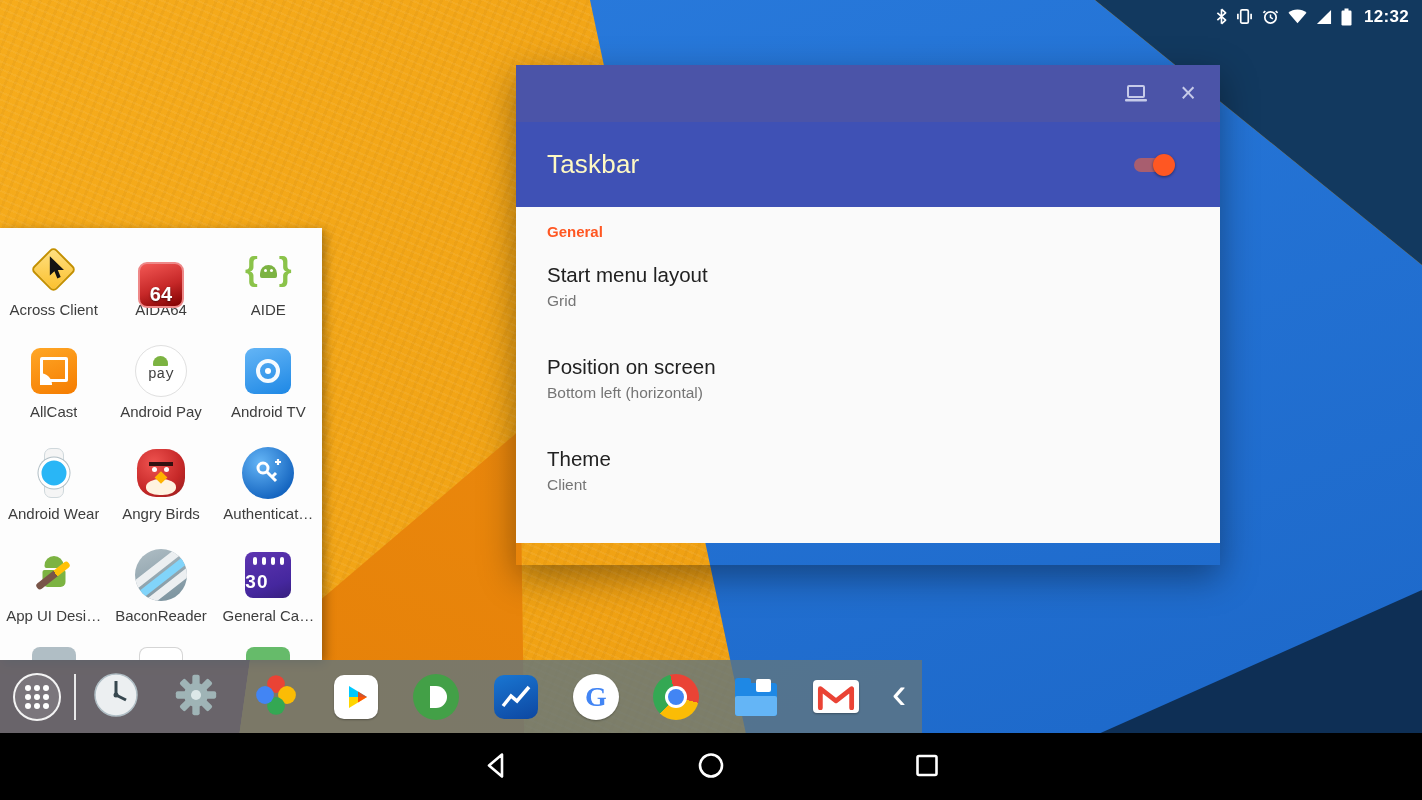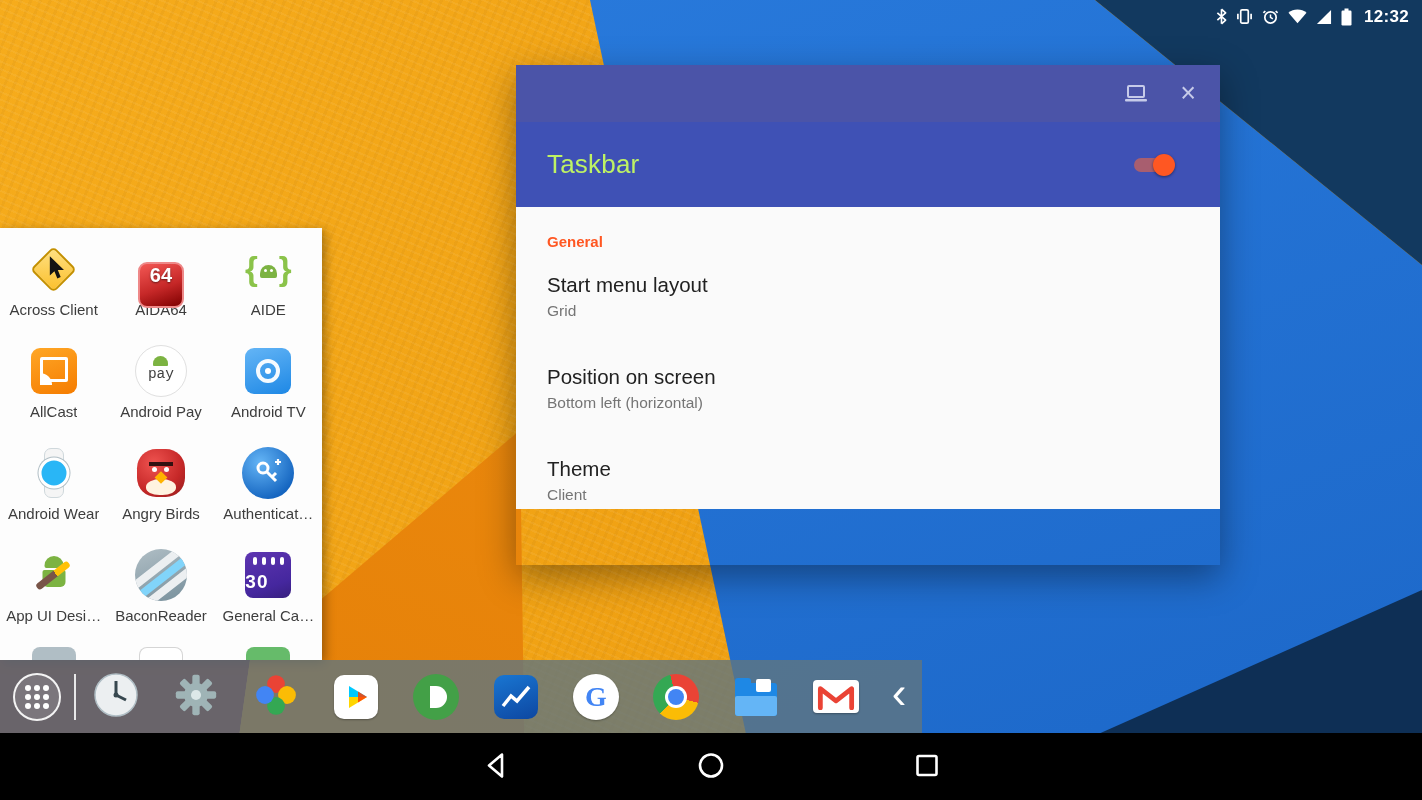--- a/index.html
+++ b/index.html
@@ -29,46 +29,46 @@
 
   
   .window { position:absolute; left:516px; top:65px; width:704px; height:500px; z-index:20;
             box-shadow:0 12px 34px rgba(0,0,0,0.38); }
   .win-titlebar { height:57px; background:#4B54A8; display:flex; align-items:center;
                   justify-content:flex-end; gap:32px; padding-right:24px; }
   .win-max { display:flex; align-items:center; cursor:pointer; }
   .win-close { color:#C6CBE9; font-size:27px; line-height:1; cursor:pointer; font-weight:400; }
   .win-header { height:85px; background:#3F51B5; display:flex; align-items:center;
                 justify-content:space-between; padding:0 48px 0 31px; }
-  .win-title { color:#bef264; font-size:26px; font-weight:500; letter-spacing:.2px; }
+  .win-title { color:#fef9c3; font-size:26px; font-weight:500; letter-spacing:.2px; }
   .toggle { position:relative; width:38px; height:14px; border-radius:8px;
             background:rgba(255,106,52,0.55); cursor:pointer; }
   .toggle-thumb { position:absolute; right:-3px; top:-4px; width:22px; height:22px; border-radius:50%;
                   background:#FF5722; box-shadow:0 1px 3px rgba(0,0,0,0.45); }
-  .win-body { height:302px; background:#FAFAFA; padding:26px 0 0 31px; }
+  .win-body { height:336px; background:#FAFAFA; padding:16px 0 0 31px; }
   .section-label { color:#FF5722; font-size:15px; font-weight:600; margin-bottom:21px; }
   .setting { margin-bottom:41px; cursor:pointer; }
   .setting-title { color:#212121; font-size:20.5px; line-height:27px; }
   .setting-value { color:#757575; font-size:15.5px; line-height:22px; margin-top:2px; }
 
   
   .start-menu { position:absolute; left:0; top:228px; width:322px; height:432px; z-index:15;
                 background:#FDFDFD; box-shadow:3px 3px 10px rgba(0,0,0,0.35); overflow:hidden; }
   .app-grid { display:grid; grid-template-columns:repeat(3,1fr); padding-top:6px; }
   .app-cell { height:102px; display:flex; flex-direction:column; align-items:center; padding-top:8px; cursor:pointer; }
   .ic { width:54px; height:54px; position:relative; display:flex; align-items:center; justify-content:center; flex:none; }
   .app-label { margin-top:5px; font-size:15px; color:#3D3D3D; white-space:nowrap; max-width:104px; overflow:hidden; }
 
   .sign-diamond { width:33px; height:33px; background:linear-gradient(135deg,#FFE082,#FBC02D);
                   border:2px solid #C49000; border-radius:5px; transform:rotate(45deg); }
   .sign-cursor { position:absolute; left:12px; top:11px; }
 
   .ic-aida { width:46px; height:46px; border-radius:9px; border:2px solid #E88;
              background:linear-gradient(160deg,#EF5350 5%,#C62828 55%,#7F0000);
-             display:flex; align-items:flex-start; justify-content:center;
+             display:flex; align-items:flex-end; justify-content:center;
              color:#fff; font-size:20px; font-weight:bold; text-shadow:0 1px 2px rgba(0,0,0,.5);margin-top:32px; }
 
   .ic-aide { color:#8BC34A; font-weight:bold; font-size:33px; gap:2px; }
   .droid-head { width:17px; height:13px; background:#7CB342; border-radius:9px 9px 2px 2px; position:relative; margin-top:4px; }
   .droid-head::after { content:""; position:absolute; top:4px; left:4px; width:3px; height:3px;
                        border-radius:50%; background:#fff; box-shadow:6px 0 0 #fff; }
 
   .ic-allcast { position:relative; width:46px; height:46px; border-radius:9px;
                 background:linear-gradient(160deg,#FFA726,#F57C00); }
   .cast-screen { position:absolute; left:9px; top:9px; right:9px; bottom:12px; border:3px solid #fff; border-radius:2px; }

